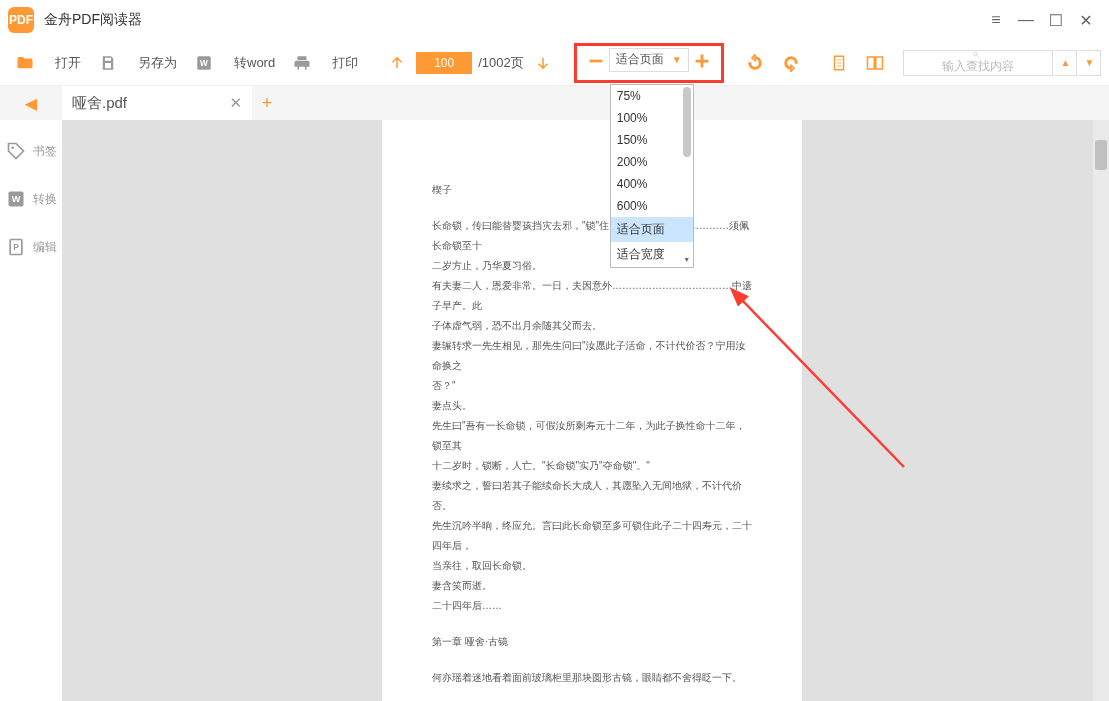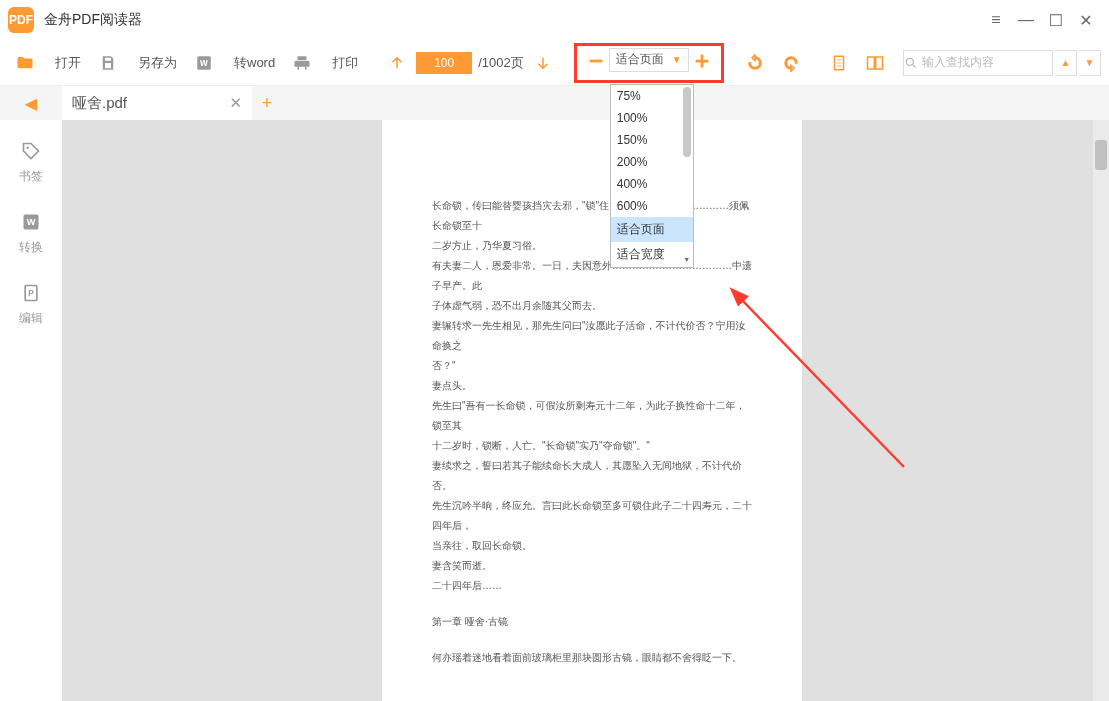--- a/index.html
+++ b/index.html
@@ -21,35 +21,35 @@
 .page-input { width: 56px; height: 22px; background: #ff9933; color: #fff; border: none; text-align: center; font-size: 12px; }
 .page-total { font-size: 13px; color: #555; margin-left: 4px; }
 .zoom-group { display: flex; align-items: flex-start; border: 3px solid #ff3b30; padding: 2px 6px; height: 40px; position: relative; }
 .zoom-btn { width: 26px; height: 26px; display: flex; align-items: center; justify-content: center; cursor: pointer; }
 .zoom-select { width: 80px; height: 24px; border: 1px solid #ddd; display: flex; align-items: center; justify-content: space-between; padding: 0 6px; font-size: 12px; color: #555; cursor: pointer; }
 .zoom-dropdown { position: absolute; top: 38px; left: 33px; width: 84px; background: #fff; border: 1px solid #bbb; z-index: 10; }
 .zoom-item { padding: 4px 6px; font-size: 12px; color: #333; cursor: pointer; }
 .zoom-item.hl { background: #cce5ff; }
 .dd-thumb { position: absolute; right: 2px; top: 2px; width: 8px; height: 70px; background: #c8c8c8; border-radius: 4px; }
 .dd-arrow { position: absolute; right: 2px; bottom: 2px; width: 8px; height: 10px; font-size: 8px; color: #666; text-align: center; }
-.search-box { width: 150px; height: 26px; border: 1px solid #ddd; display: flex; align-items: center; padding: 0 0; color: #bbb; font-size: 12px; }
+.search-box { width: 150px; height: 26px; border: 1px solid #ddd; display: flex; align-items: center; padding: 0 6px; color: #bbb; font-size: 12px; flex-direction: column; }
 .search-drop { width: 22px; height: 26px; border: 1px solid #ddd; border-left: none; display: flex; align-items: center; justify-content: center; cursor: pointer; }
 .search-drop2 { width: 22px; height: 26px; border: 1px solid #ddd; border-left: none; display: flex; align-items: center; justify-content: center; cursor: pointer; }
 
 
 .tab-row { height: 34px; display: flex; align-items: center; background: #f5f5f5; }
 .tab-left { width: 62px; display: flex; align-items: center; justify-content: center; }
 .tab { height: 34px; width: 190px; background: #fff; display: flex; align-items: center; padding: 0 10px; font-size: 15px; color: #555; }
 .tab .close { margin-left: auto; color: #999; cursor: pointer; }
 .new-tab { width: 30px; display: flex; align-items: center; justify-content: center; color: #ff9933; font-size: 18px; cursor: pointer; }
 
 
 .content-row { height: 581px; display: flex; }
 .sidebar { width: 62px; background: #fff; display: flex; flex-direction: column; align-items: center; padding-top: 20px; gap: 26px; }
-.side-item { display: flex; flex-direction: column; align-items: center; gap: 6px; color: #9a9a9a; font-size: 12px; cursor: pointer; justify-content: center; }
+.side-item { display: flex; flex-direction: row; align-items: center; gap: 6px; color: #9a9a9a; font-size: 12px; cursor: pointer; justify-content: center; }
 .side-ico { width: 22px; height: 22px; display: flex; align-items: center; justify-content: center; }
 .canvas { flex: 1; background: #e0e0e0; position: relative; overflow: hidden; }
 .page { position: absolute; left: 320px; top: 0; width: 420px; height: 620px; background: #fff; padding: 60px 50px 30px 50px; }
 .page p { font-size: 10px; color: #555; line-height: 2.0; }
 .page .sec { margin-top: 16px; }
 .vscroll { position: absolute; right: 0; top: 0; bottom: 0; width: 16px; background: #eaeaea; }
 .vthumb { position: absolute; right: 2px; top: 20px; width: 12px; height: 30px; background: #c0c0c0; border-radius: 3px; }
 
 .arrow-line { position: absolute; pointer-events: none; z-index: 20; }
 
@@ -231,20 +231,21 @@
             <rect x="5" y="3" width="14" height="18" rx="1" fill="none" stroke="#9a9a9a" stroke-width="2"></rect>
             <text x="12" y="16" text-anchor="middle" fill="#9a9a9a" font-size="10" font-weight="bold">P</text>
           </svg>
         </div>
       <span>编辑</span>
     </div>
   </div>
 
   <div class="canvas">
     <div class="page">
+      <p>楔子</p>
       <p class="sec">长命锁，传曰能替婴孩挡灾去邪，"锁"住………………………………须佩长命锁至十</p>
       <p>二岁方止，乃华夏习俗。</p>
       <p>有夫妻二人，恩爱非常。一日，夫因意外………………………………中遗子早产。此</p>
       <p>子体虚气弱，恐不出月余随其父而去。</p>
       <p>妻辗转求一先生相见，那先生问曰"汝愿此子活命，不计代价否？宁用汝命换之</p>
       <p>否？"</p>
       <p>妻点头。</p>
       <p>先生曰"吾有一长命锁，可假汝所剩寿元十二年，为此子换性命十二年，锁至其</p>
       <p>十二岁时，锁断，人亡。"长命锁"实乃"夺命锁"。"</p>
       <p>妻续求之，誓曰若其子能续命长大成人，其愿坠入无间地狱，不计代价否。</p>

